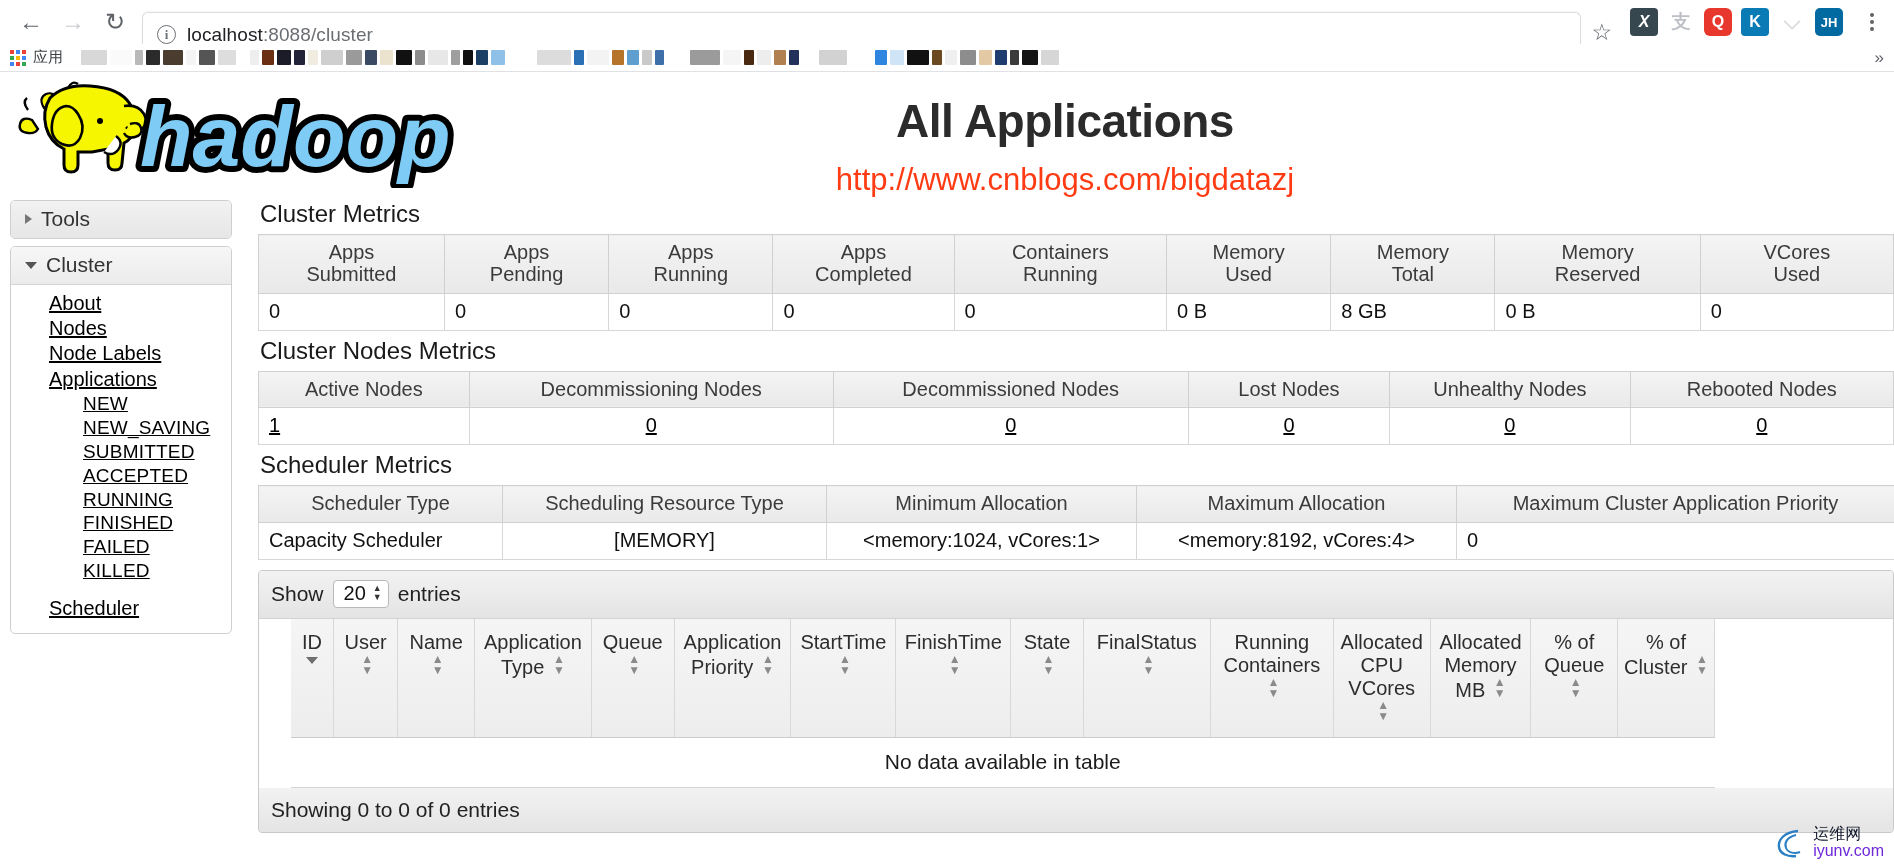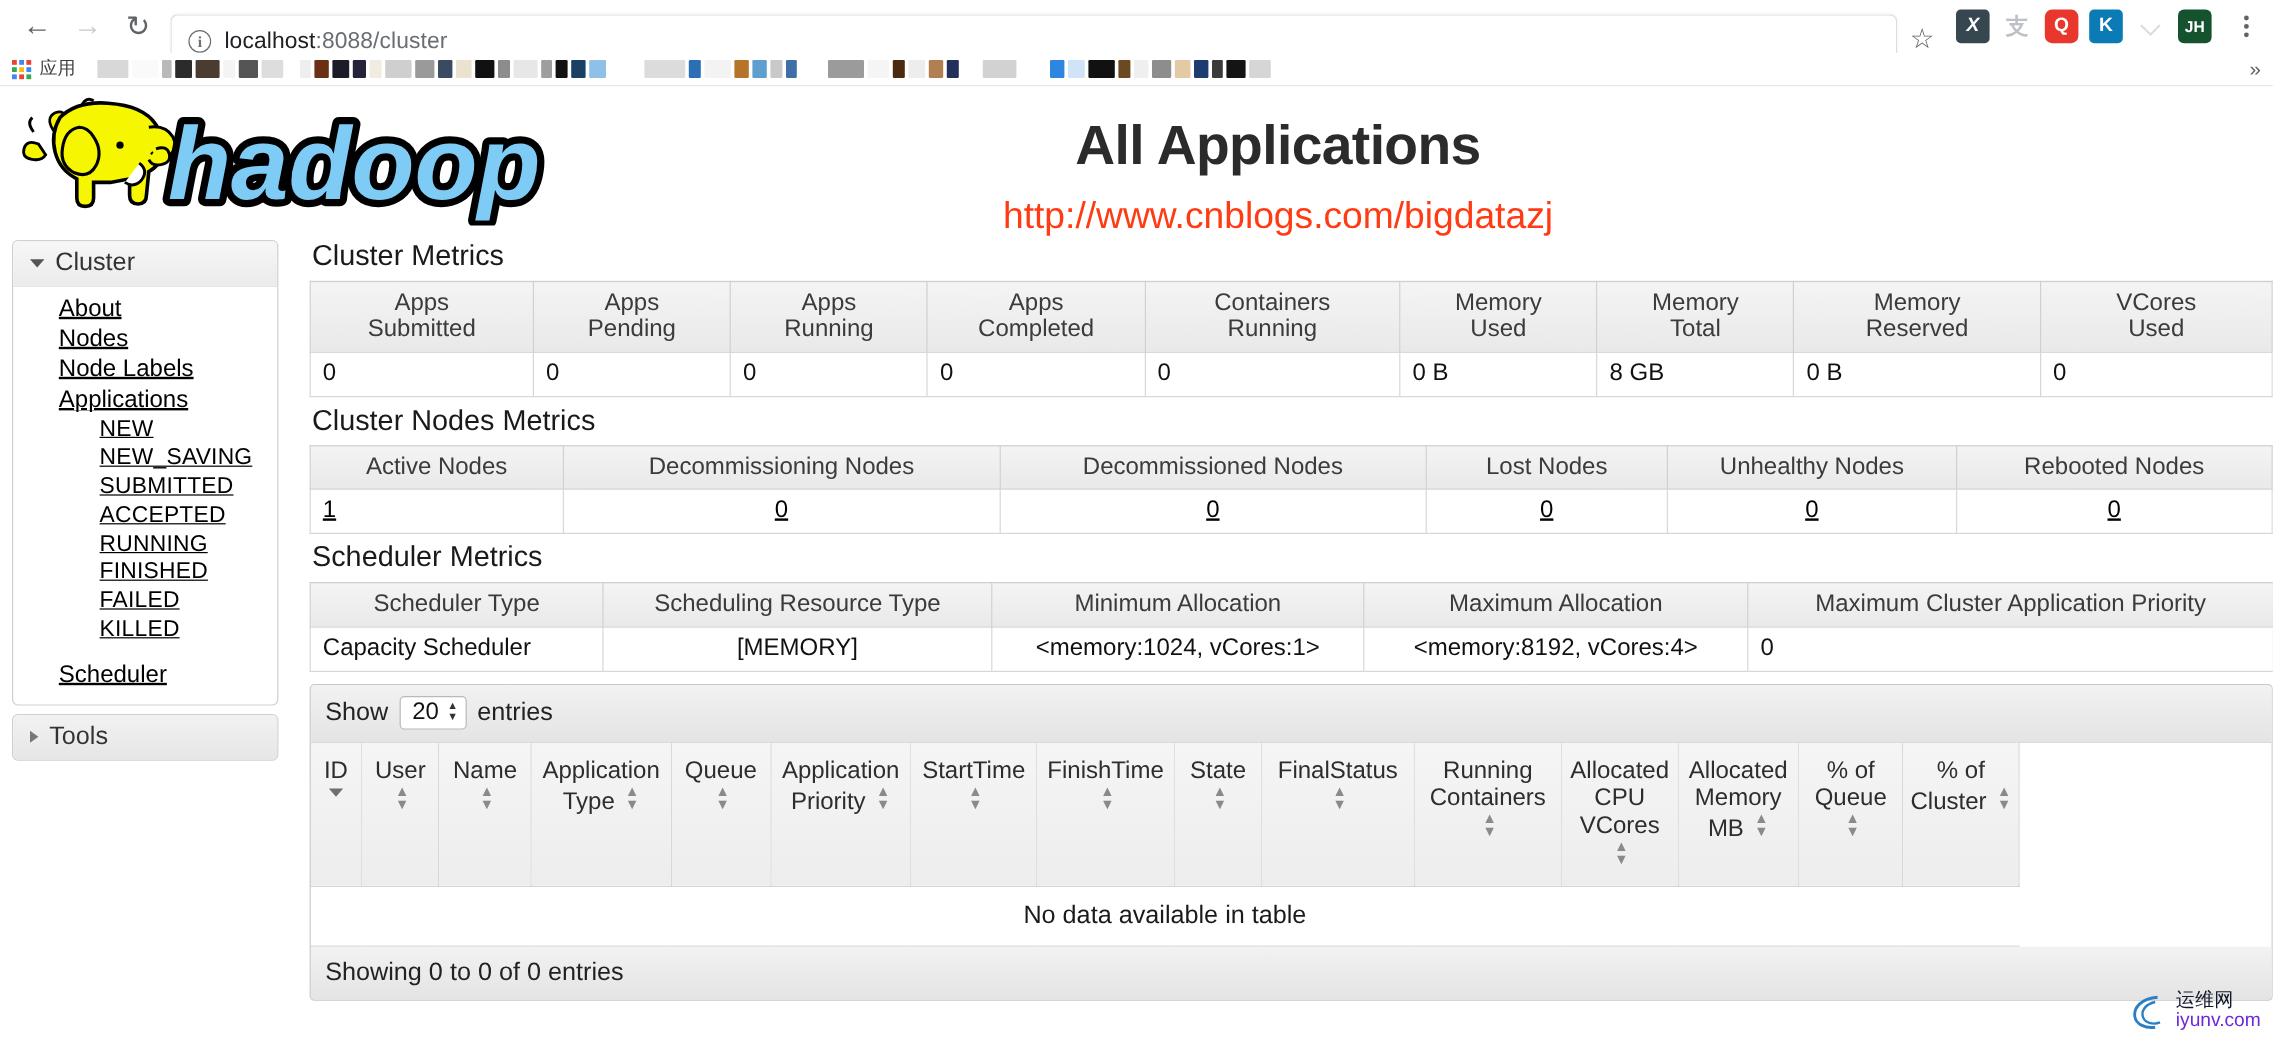--- a/index.html
+++ b/index.html
@@ -81,21 +81,21 @@
     display: flex; align-items: center; justify-content: center;
     font-size: 16px; font-weight: bold; color: #fff;
     font-family: "Liberation Sans", sans-serif;
   }
   .ext-x  { background: #37474f; font-style: italic; }
   .ext-zfb{ background: transparent; color: #bdc1c6; font-size: 19px;
             border:none; }
   .ext-q  { background: #e8372c; border-radius: 6px; }
   .ext-k  { background: #0b7bb5; }
   .ext-v  { background: transparent; color: #dadce0; font-size: 22px; }
-  .ext-jh { background: #14532d; font-size: 13px; border-radius: 5px;}
+  .ext-jh { background: #0369a1; font-size: 13px; border-radius: 5px;}
   .kebab {
     width: 24px; display: flex; flex-direction: column; align-items: center;
     gap: 3px; margin-left: 8px;
   }
   .kebab i { width: 4px; height: 4px; border-radius: 50%; background: #5f6368; display:block;}
 
   
   .bookmarks {
     position: relative;
     height: 28px;
@@ -269,20 +269,21 @@
     font-size: 20px;
     color: #111;
   }
   .spin { display: flex; flex-direction: column; line-height: 0; gap: 2px;}
   .spin i { font-size: 9px; color: #333; line-height: 7px; }
 
   table.dt {
     border-collapse: collapse;
     width: 1424px;
     table-layout: fixed;
+    margin-left: 32px;
   }
   table.dt th {
     background: linear-gradient(#f5f5f5, #ededed);
     border-right: 1px solid #d8d8d8;
     border-bottom: 1px solid #cccccc;
     font-weight: normal;
     font-size: 20px;
     color: #2d2d2d;
     padding: 12px 5px 12px 5px;
     vertical-align: top;
@@ -463,47 +464,47 @@
         <text x="132" y="86" fill="#000" stroke="#000" stroke-width="12" stroke-linejoin="round">hadoop</text>
         <text x="132" y="86" fill="#7ecbf5">hadoop</text>
       </g>
     </svg>
   </div>
 
   <div class="page-title">All Applications</div>
   <div class="page-sub">http://www.cnblogs.com/bigdatazj</div>
 
   <div class="sidebar">
+    <div class="panel collapsed">
+      <div class="panel-head" style="background:linear-gradient(#f2f2f2,#e6e6e6);">
+        <span class="tri-right"></span>
+        <span>Tools</span>
+      </div>
+    </div>
+
     <div class="panel">
       <div class="panel-head">
         <span class="tri-down"></span>
         <span>Cluster</span>
       </div>
       <div class="panel-body">
         <a class="nav-link" href="#">About</a>
         <a class="nav-link" href="#">Nodes</a>
         <a class="nav-link" href="#">Node Labels</a>
         <a class="nav-link" href="#">Applications</a>
         <a class="nav-link sub" href="#">NEW</a>
         <a class="nav-link sub" href="#">NEW_SAVING</a>
         <a class="nav-link sub" href="#">SUBMITTED</a>
         <a class="nav-link sub" href="#">ACCEPTED</a>
         <a class="nav-link sub" href="#">RUNNING</a>
         <a class="nav-link sub" href="#">FINISHED</a>
         <a class="nav-link sub" href="#">FAILED</a>
         <a class="nav-link sub" href="#">KILLED</a>
         <div class="nav-gap"></div>
         <a class="nav-link" href="#">Scheduler</a>
-      </div>
-    </div>
-
-    <div class="panel collapsed">
-      <div class="panel-head" style="background:linear-gradient(#f2f2f2,#e6e6e6);">
-        <span class="tri-right"></span>
-        <span>Tools</span>
       </div>
     </div>
   </div>
 
   <div class="main">
 
     <div class="sec-title">Cluster Metrics</div>
     <table class="metrics">
       <colgroup>
         <col style="width:154px">

